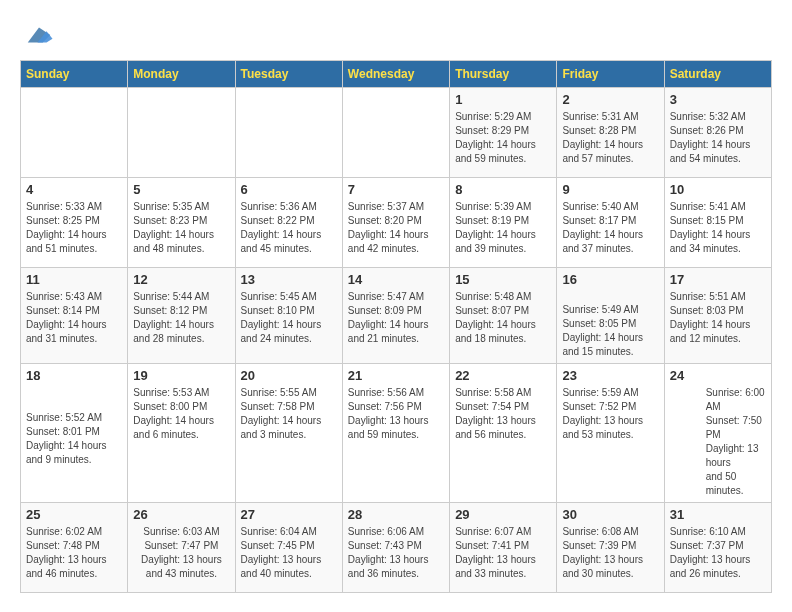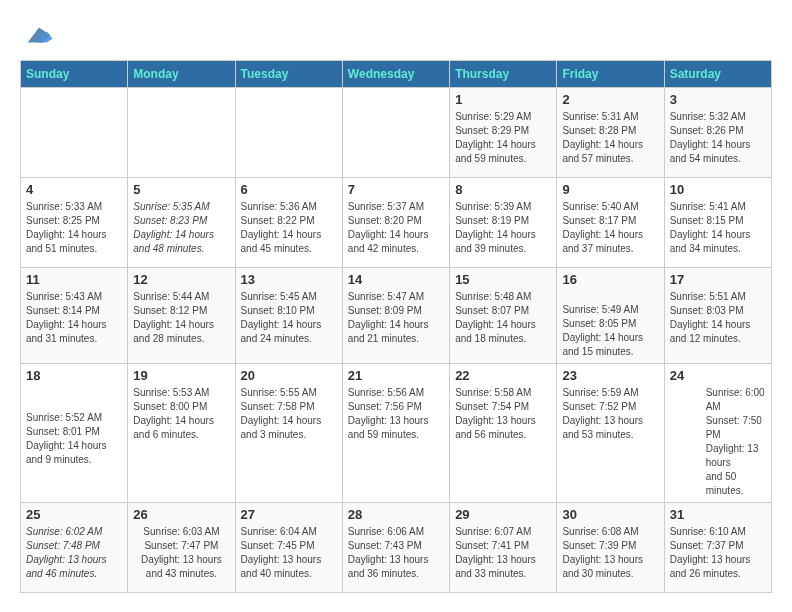--- a/index.html
+++ b/index.html
@@ -46,21 +46,21 @@
       font-size: 15px;
       color: #555;
     }
     table {
       width: 100%;
       border-collapse: collapse;
       font-size: 11px;
     }
     thead tr th {
       background-color: #2e6da4;
-      color: #5eead4;
+      color: #fde047;
       padding: 6px 5px;
       text-align: left;
       font-size: 12px;
       border: 1px solid #ccc;
     }
     tbody tr td {
       border: 1px solid #ccc;
       vertical-align: top;
       padding: 4px 5px;
       height: 90px;
@@ -153,21 +153,21 @@
       <tr>
         <td>
           <span class="day-number">4</span>
           <div class="day-info" style="white-space: pre-line;">Sunrise: 5:33 AM
 Sunset: 8:25 PM
 Daylight: 14 hours
 and 51 minutes.</div>
         </td>
         <td>
           <span class="day-number">5</span>
-          <div class="day-info" style="white-space: pre-line; font-style: italic;">Sunrise: 5:35 AM
+          <div class="day-info" style="white-space: pre-line;">Sunrise: 5:35 AM
 Sunset: 8:23 PM
 Daylight: 14 hours
 and 48 minutes.</div>
         </td>
         <td>
           <span class="day-number">6</span>
           <div class="day-info" style="white-space: pre-line;">Sunrise: 5:36 AM
 Sunset: 8:22 PM
 Daylight: 14 hours
 and 45 minutes.</div>
@@ -299,21 +299,21 @@
           <span class="day-number">24</span>
           <div class="day-info" style="white-space: pre-line; margin-left: 36px;">Sunrise: 6:00 AM
 Sunset: 7:50 PM
 Daylight: 13 hours
 and 50 minutes.</div>
         </td>
       </tr>
       <tr>
         <td>
           <span class="day-number">25</span>
-          <div class="day-info" style="white-space: pre-line; font-style: italic;">Sunrise: 6:02 AM
+          <div class="day-info" style="white-space: pre-line;">Sunrise: 6:02 AM
 Sunset: 7:48 PM
 Daylight: 13 hours
 and 46 minutes.</div>
         </td>
         <td>
           <span class="day-number">26</span>
           <div class="day-info" style="white-space: pre-line; text-align: center;">Sunrise: 6:03 AM
 Sunset: 7:47 PM
 Daylight: 13 hours
 and 43 minutes.</div>

